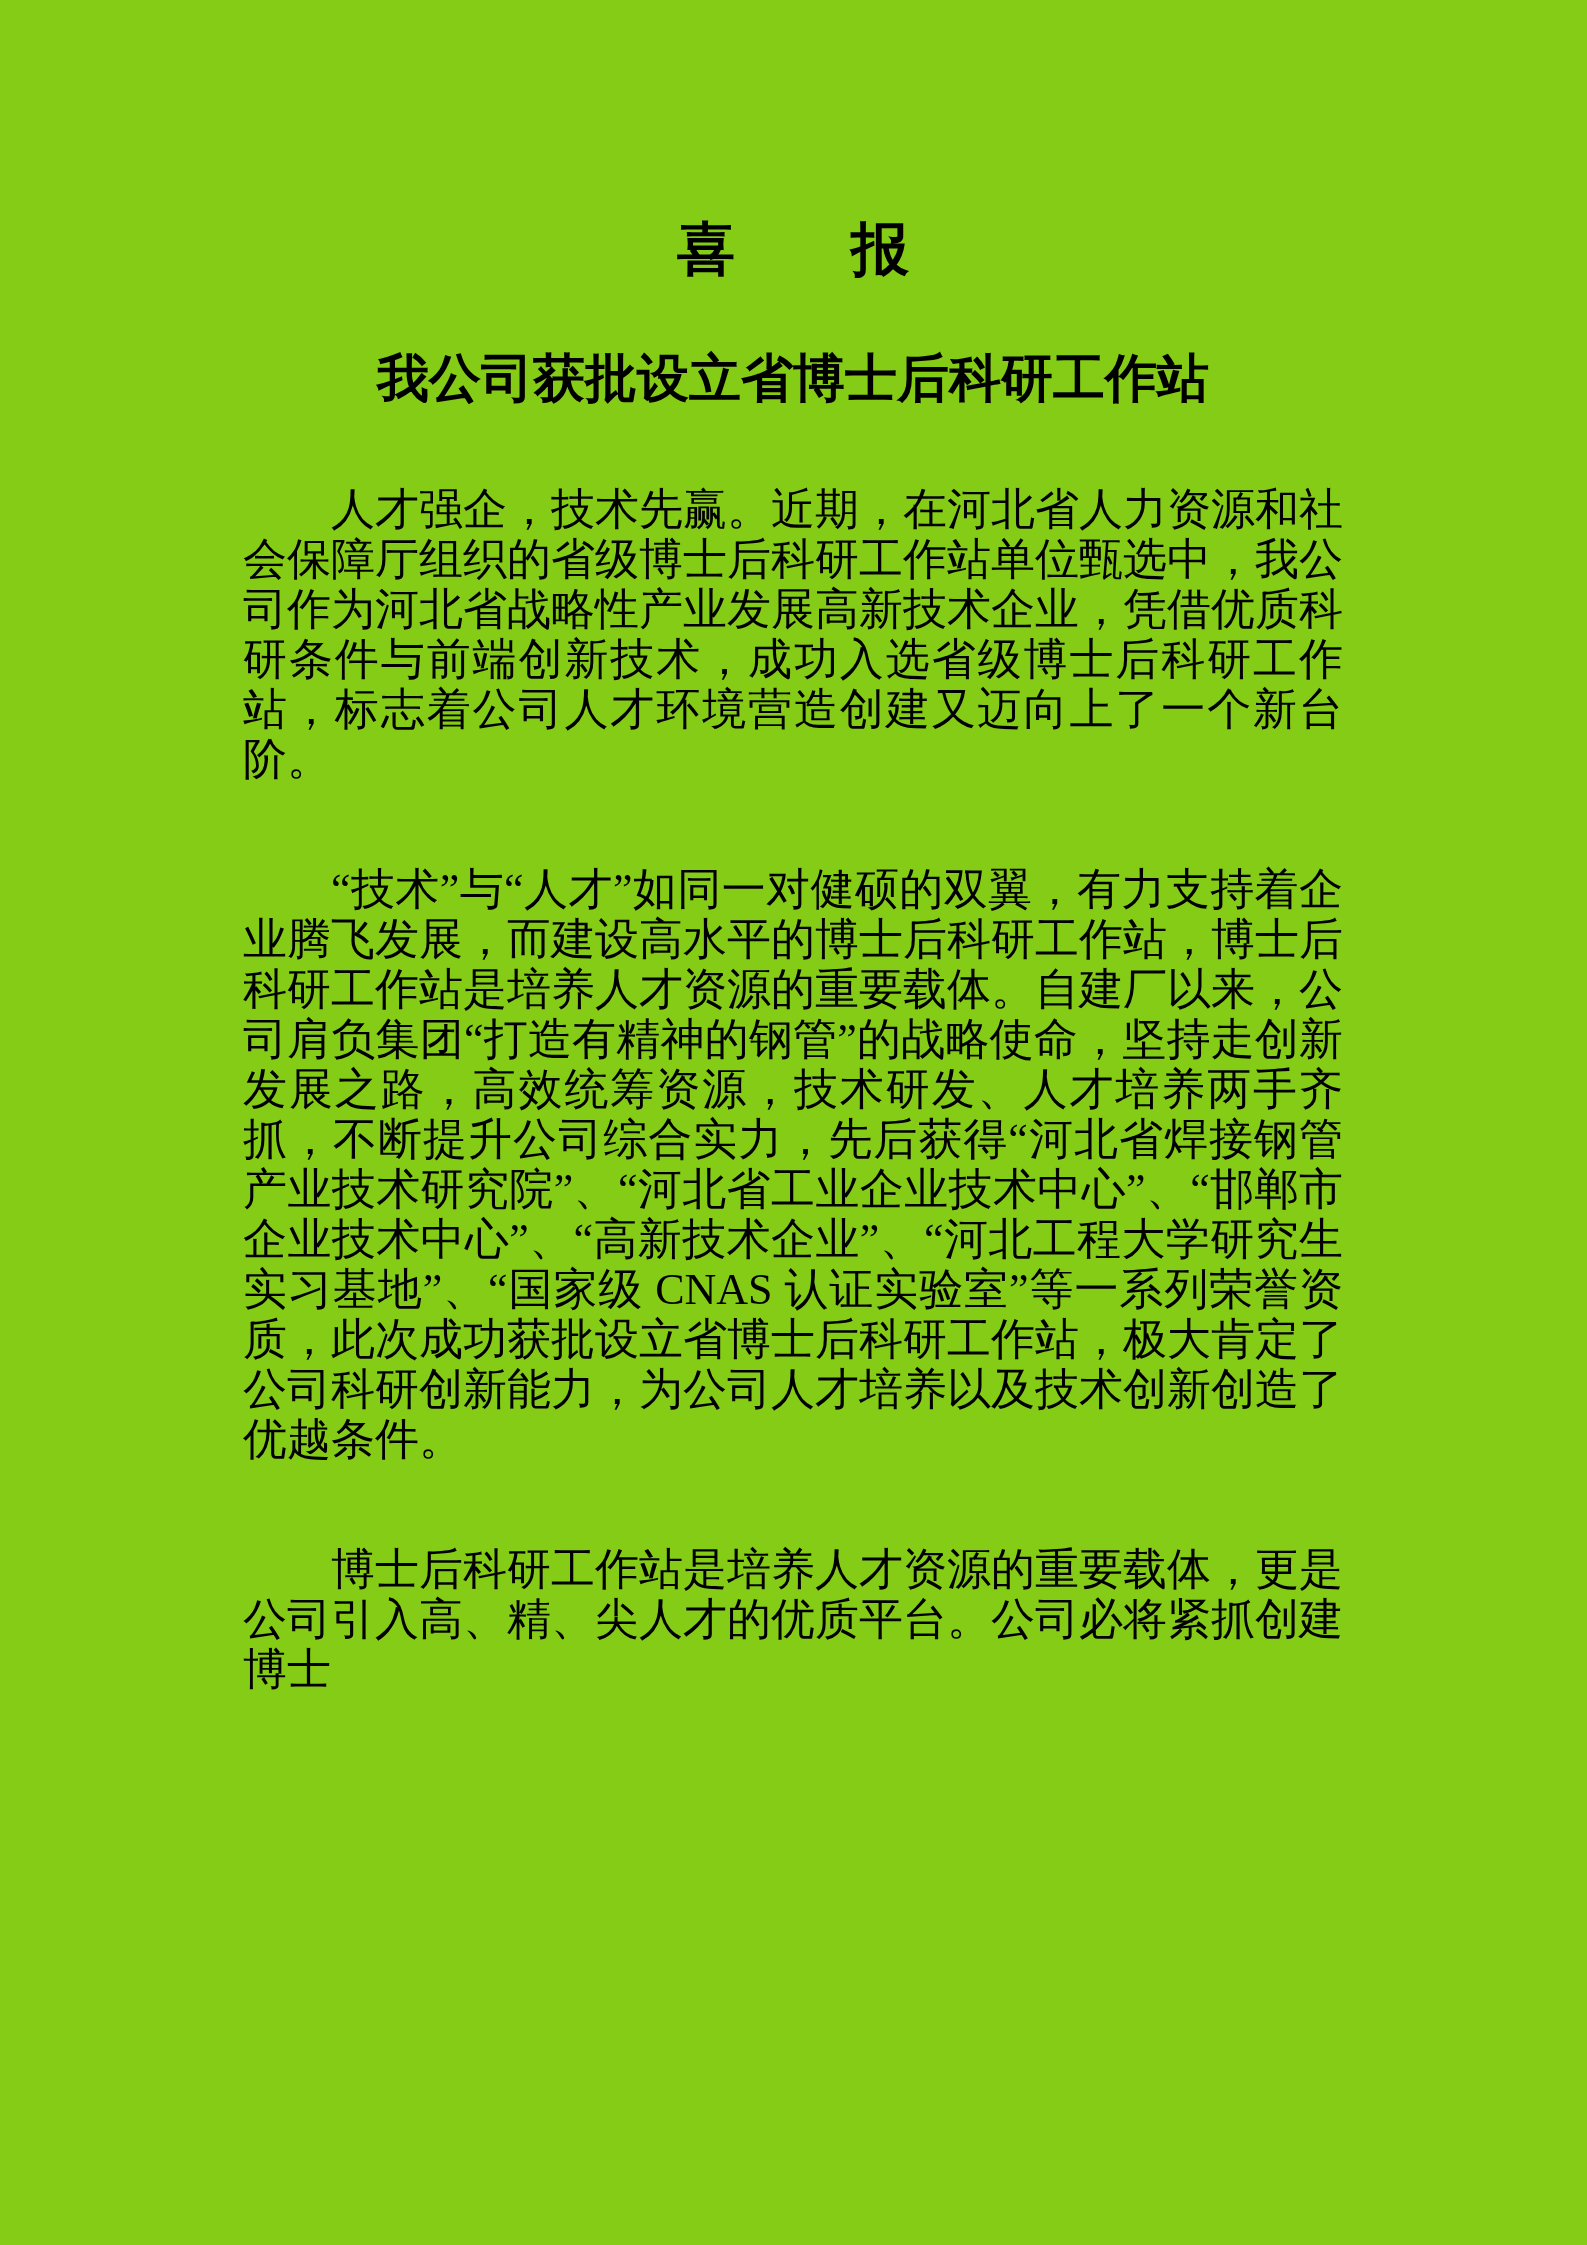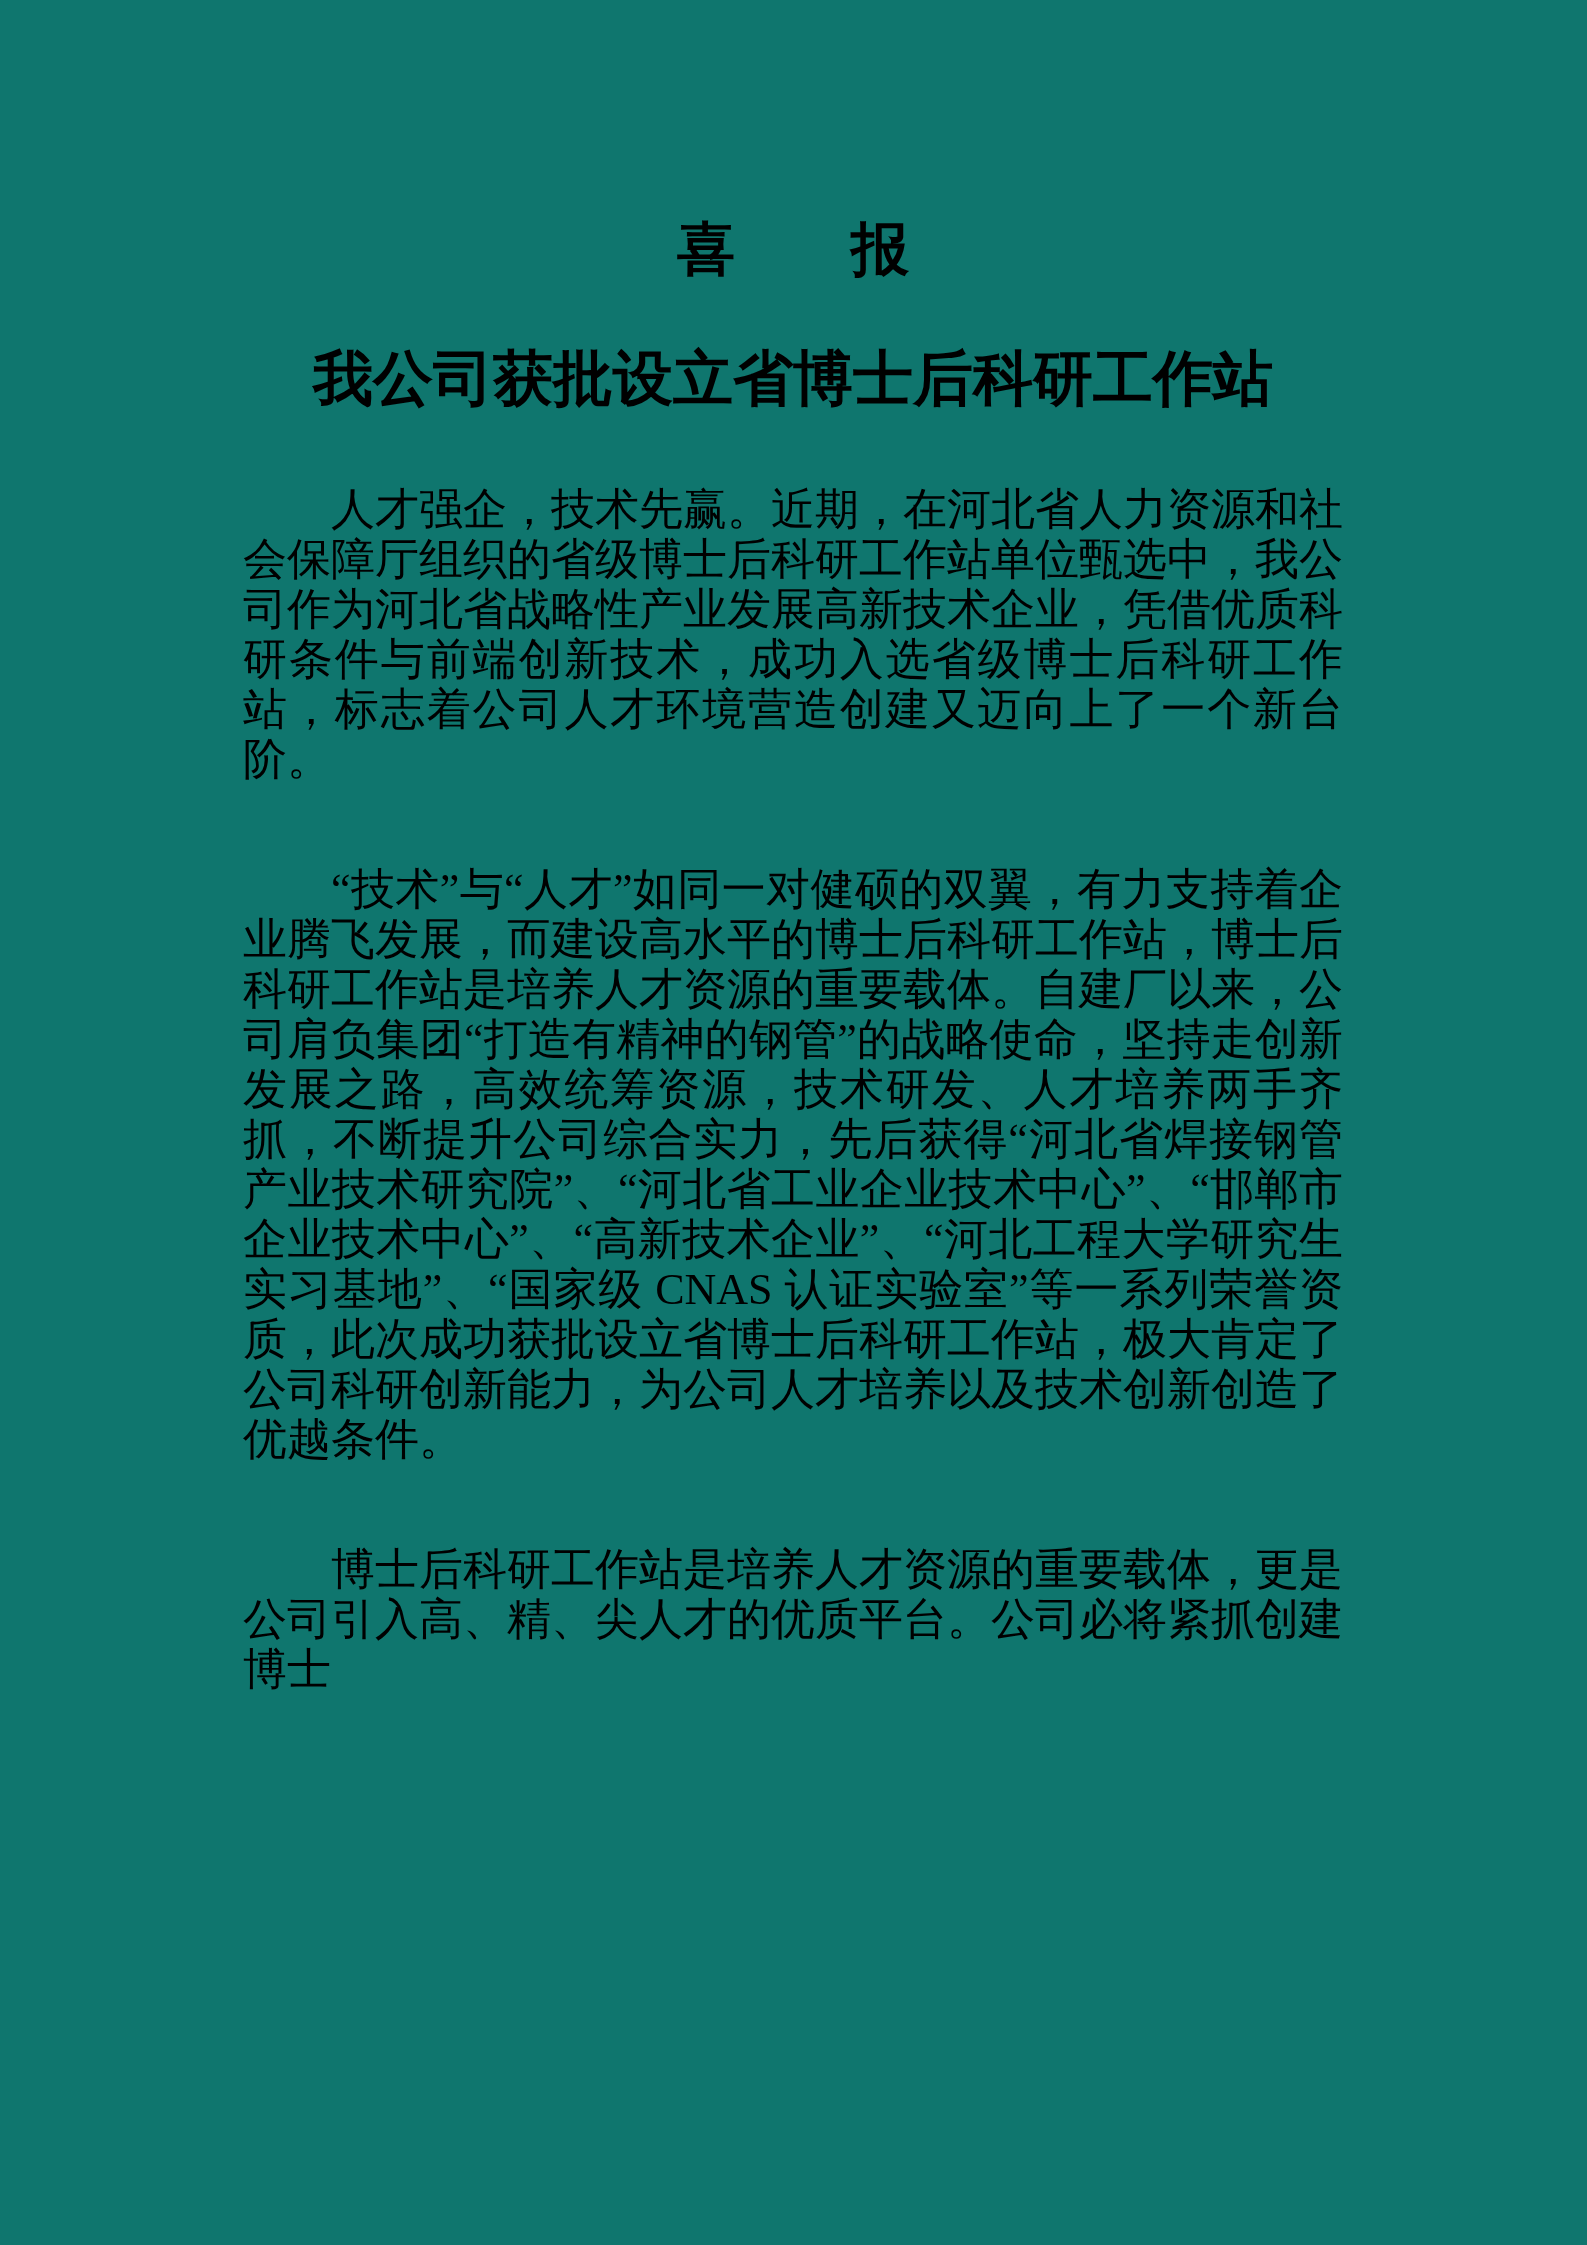--- a/index.html
+++ b/index.html
@@ -4,40 +4,40 @@
 <style>
   html, body {
     margin: 0;
     padding: 0;
     background: #ffffff;
   }
   .page {
     position: relative;
     width: 1587px;
     height: 2245px;
-    background: #0f766e;
+    background: #84cc16;
     box-sizing: border-box;
     padding: 215px 244px 0 243px;
     color: #000000;
     font-family: "Liberation Serif", "DejaVu Serif", serif;
     overflow: hidden;
   }
   .doc-title {
     margin: 0;
     text-align: center;
     font-size: 58px;
     line-height: 70px;
     font-weight: bold;
     letter-spacing: 0;
     white-space: pre;
   }
   .doc-subtitle {
     margin: 58px 0 0 0;
     text-align: center;
-    font-size: 60px;
+    font-size: 52px;
     line-height: 72px;
     font-weight: bold;
   }
   .doc-body {
     margin-top: 70px;
   }
   .body-para {
     margin: 0 0 80px 0;
     font-size: 44px;
     line-height: 50px;

